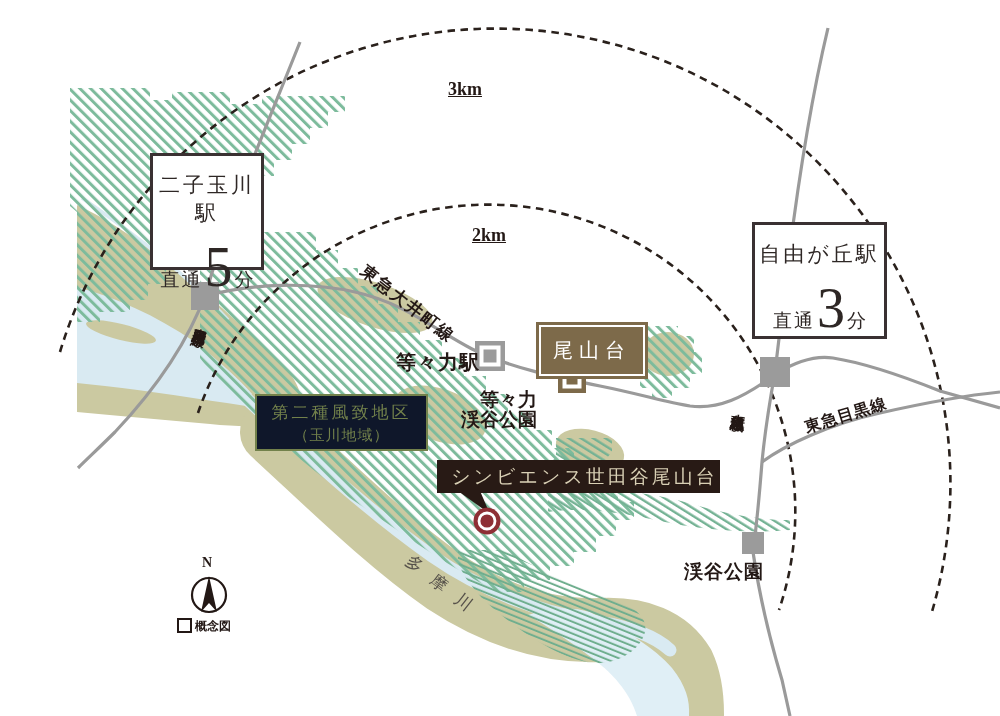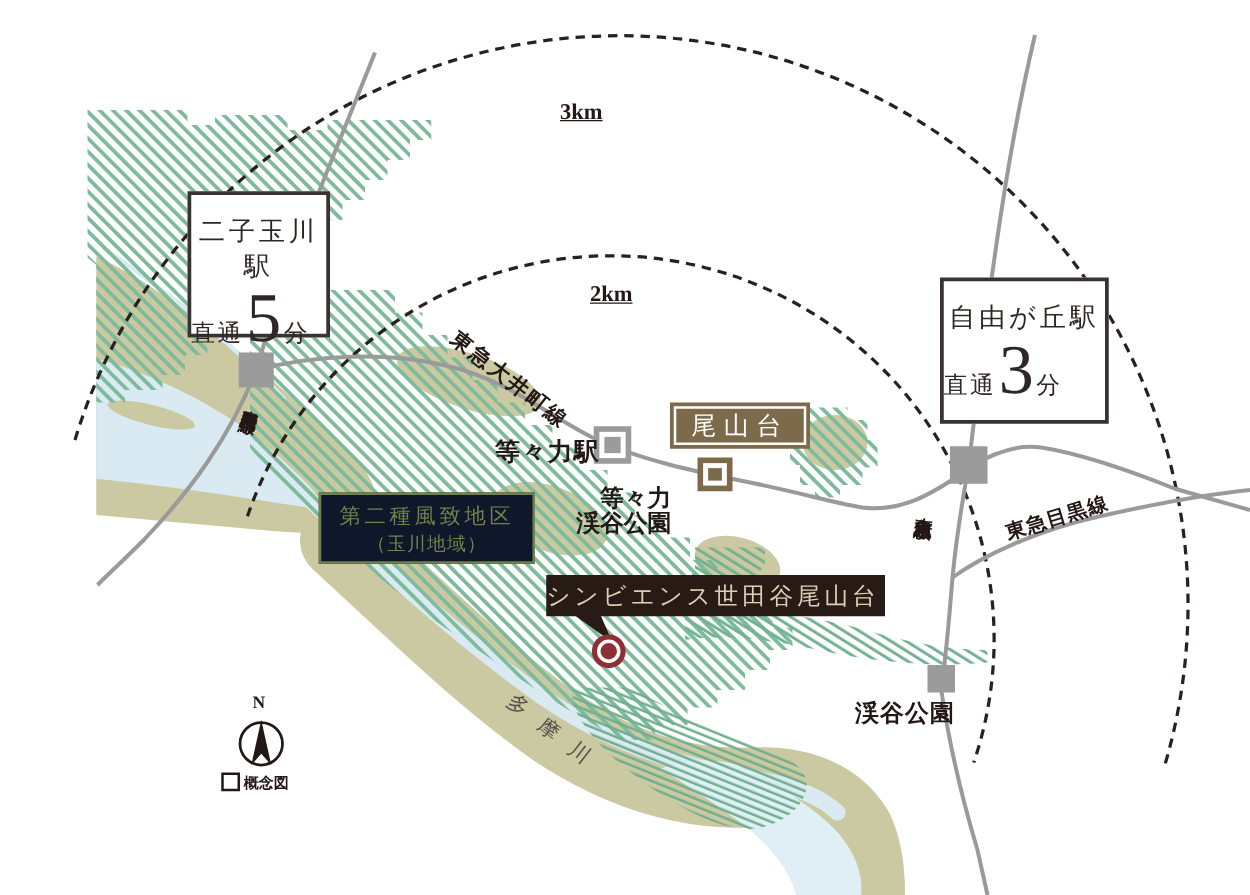--- a/index.html
+++ b/index.html
@@ -15,41 +15,41 @@
       font-family:"Liberation Serif","DejaVu Serif",serif;}
   #lbl-3km{left:448px;top:80px;}
   #lbl-2km{left:472px;top:226px;}
 
   
   .access-box{position:absolute;background:#fff;border:3px solid #3a3132;box-sizing:border-box;
               text-align:center;color:#2e2725;}
   #box-futako{left:150px;top:153px;width:114px;height:117px;}
   #box-jiyugaoka{left:752px;top:222px;width:135px;height:117px;}
   .access-station{font-size:21px;letter-spacing:3px;margin-top:15px;}
-  .access-row{display:flex;align-items:baseline;margin-top:0;}
+  .access-row{display:flex;align-items:baseline;justify-content:center;margin-top:12px;}
   .access-mode{font-size:19px;letter-spacing:2px;}
   .access-min{font-size:56px;line-height:1;margin:0 2px;}
   .access-unit{font-size:19px;}
 
   
   #box-oyamadai{position:absolute;left:536px;top:322px;background:#7d6a4a;padding:3px;}
-  #box-oyamadai .inner{border:2px solid #fff;padding:0 12px;color:#fff;font-size:20px;
+  #box-oyamadai .inner{border:2px solid #fff;padding:10px 12px;color:#fff;font-size:20px;
                        letter-spacing:6px;}
 
   
   #box-scenic{position:absolute;left:255px;top:394px;width:173px;height:57px;background:#0f172a;
               border:2px solid #72814b;box-sizing:border-box;color:#72814b;text-align:center;
               display:flex;flex-direction:column;justify-content:center;}
   #box-scenic .l1{font-size:17px;letter-spacing:3px;}
   #box-scenic .l2{font-size:15px;letter-spacing:1px;margin-top:2px;}
 
   
   #box-property{position:absolute;left:437px;top:460px;width:271px;height:33px;background:#281a15;
                 color:#d9d0b5;font-size:19px;letter-spacing:3px;text-align:center;
-                display:flex;align-items:center;justify-content:flex-start;}
+                display:flex;align-items:center;justify-content:center;padding-left:12px;}
 
   
   #lbl-oimachi{left:368px;top:262px;font-size:17px;letter-spacing:2px;transform:rotate(38deg);
                transform-origin:left top;color:#231815;}
   #lbl-denentoshi{left:197px;top:318px;font-size:13.5px;writing-mode:vertical-rl;
                   text-orientation:upright;transform:rotate(16deg);transform-origin:center top;
                   letter-spacing:1px;color:#231815;}
   #lbl-toyoko{left:732px;top:402px;font-size:14.5px;writing-mode:vertical-rl;
               text-orientation:upright;transform:rotate(7deg);transform-origin:center top;
               letter-spacing:1px;color:#231815;}

